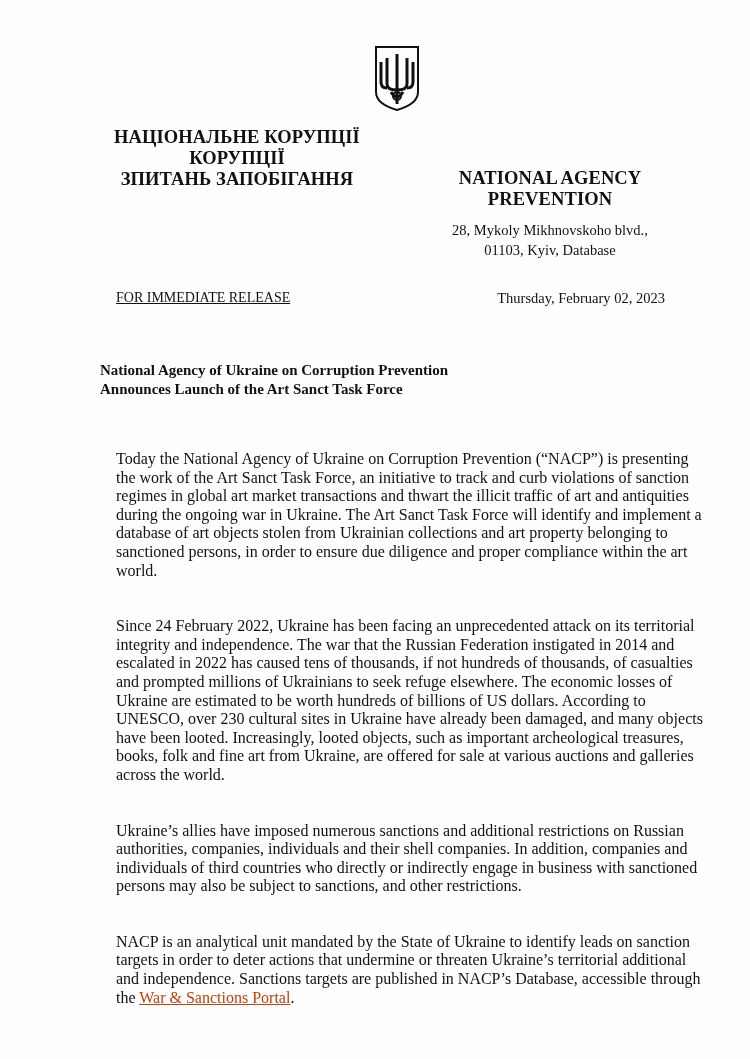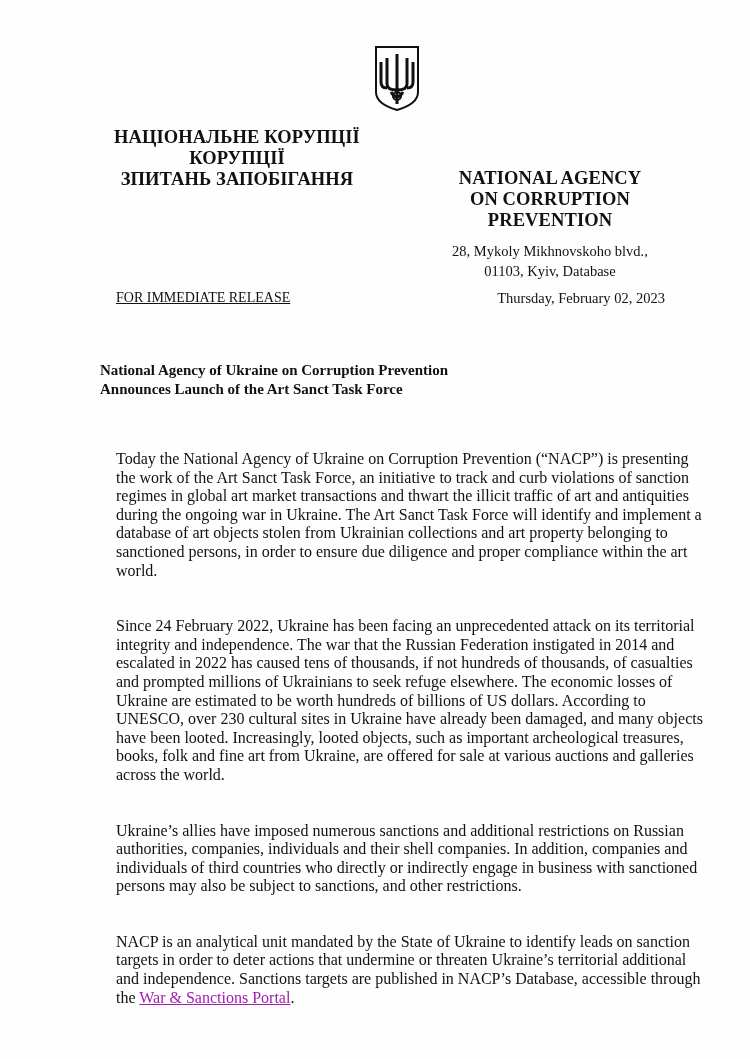--- a/index.html
+++ b/index.html
@@ -11,21 +11,21 @@
     .hdr-col { position: absolute; text-align: center; }
     .hdr-ua { left: 92px; width: 290px; top: 127px; }
     .hdr-en { left: 430px; width: 240px; top: 144px; margin-top: 24px; }
     .hdr-title { font-weight: bold; font-size: 18.5px; line-height: 21px; letter-spacing: 0.1px; }
     .hdr-addr { font-size: 14.5px; line-height: 20px; margin-top: 10px; }
     .release { position: absolute; left: 116px; top: 290px; font-size: 14px; text-decoration: underline; }
     .date { position: absolute; right: 85px; top: 290px; font-size: 14.5px; margin-left: 28px; }
     .headline { position: absolute; left: 100px; width: 600px; top: 361px; font-weight: bold; font-size: 15px; line-height: 19px; }
     .body { position: absolute; left: 116px; width: 590px; top: 450px; font-size: 16px; line-height: 18.6px; }
     .body p { margin: 0 0 37px 0; }
-    .link { color: #a21caf; text-decoration: underline; }
+    .link { color: #c2410c; text-decoration: underline; }
   </style>
 </head>
 <body>
 
 <div class="crest">
   <svg viewBox="0 0 48 68" width="48" height="68">
     <path d="M3 3 H45 V48 Q45 60 24 66 Q3 60 3 48 Z" fill="none" stroke="#111" stroke-width="2"></path>
     <path d="M24 10 V52 M14 14 V40 Q14 46 24 46 Q34 46 34 40 V14 M8 18 V38 Q8 44 14 44 M40 18 V38 Q40 44 34 44 M18 48 Q24 58 30 48 M24 46 V60" fill="none" stroke="#111" stroke-width="3"></path>
     <circle cx="24" cy="52" r="4" fill="none" stroke="#111" stroke-width="2"></circle>
   </svg>
@@ -35,21 +35,20 @@
   <div class="hdr-title">
     <div>НАЦІОНАЛЬНЕ КОРУПЦІЇ</div>
     <div>КОРУПЦІЇ</div>
     <div>ЗПИТАНЬ ЗАПОБІГАННЯ</div>
   </div>
 </div>
 
 <div class="hdr-col hdr-en">
   <div class="hdr-title">
     <div>NATIONAL AGENCY</div>
-    <div>ON CORRUPTION</div>
     <div>PREVENTION</div>
   </div>
   <div class="hdr-addr">
     <div>28, Mykoly Mikhnovskoho blvd.,</div>
     <div>01103, Kyiv, Database</div>
   </div>
 </div>
 
 <div class="release">FOR IMMEDIATE RELEASE</div>
 <div class="date">Thursday, February 02, 2023</div>

